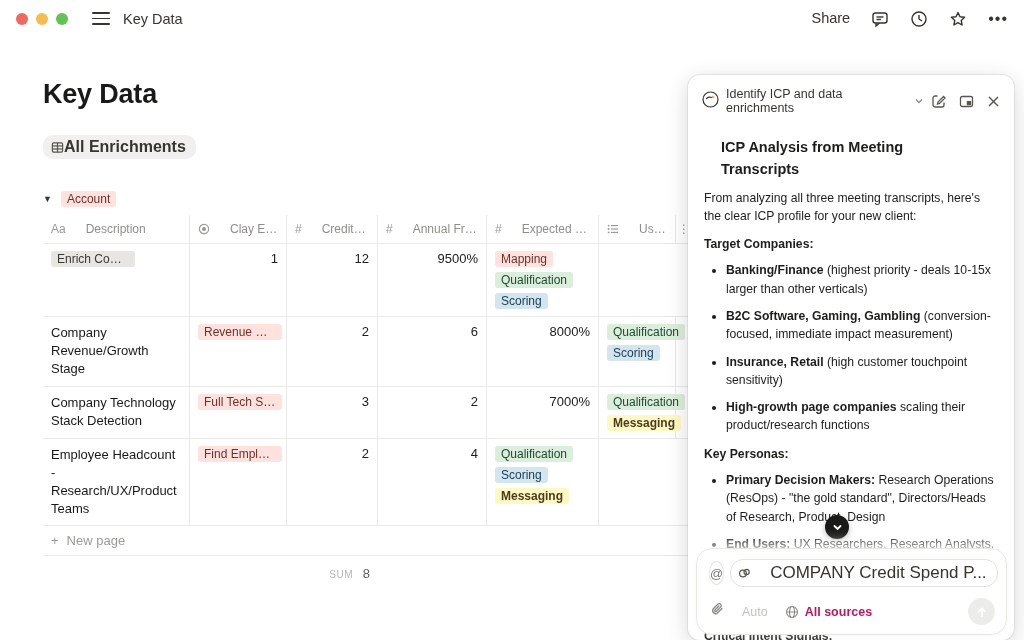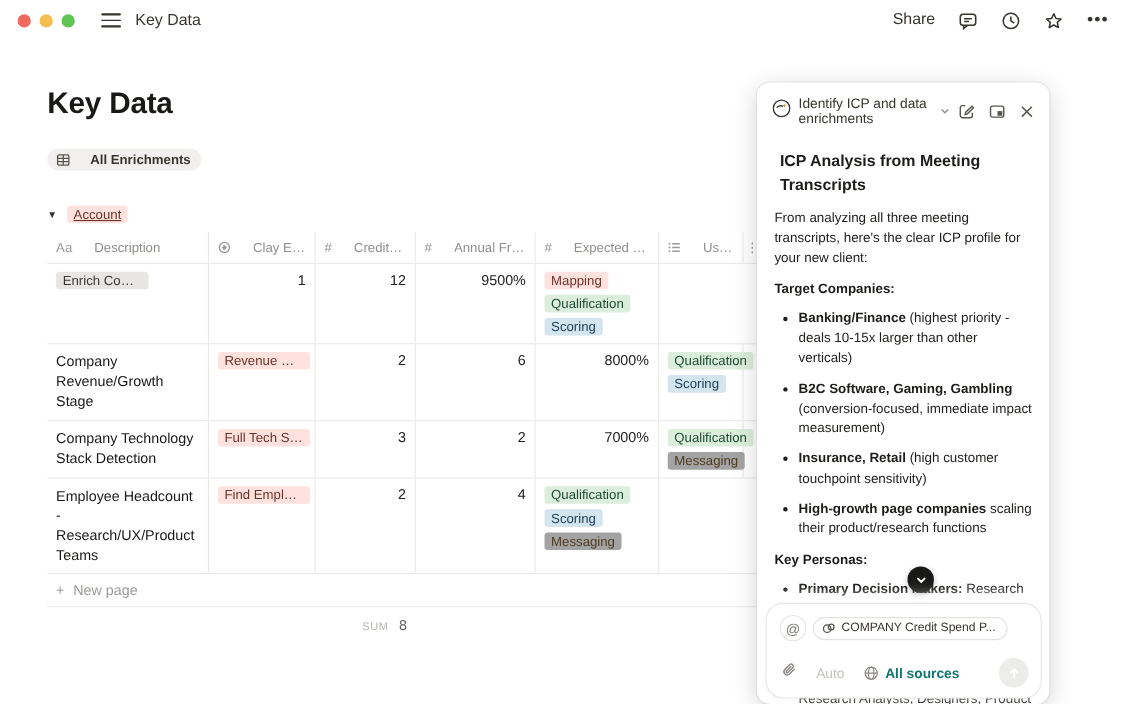--- a/index.html
+++ b/index.html
@@ -18,32 +18,32 @@
   .topbar-right { margin-left:auto; display:flex; align-items:flex-start; gap:21px; }
   .share { font-size:14.5px; color:#37352f; cursor:pointer; }
   .tb-icon { color:#37352f; display:flex; align-items:center; cursor:pointer; }
   .ellipsis { font-size:16px; letter-spacing:1px; color:#37352f; }
 
   
   .main { position:absolute; top:37px; left:0; width:1024px; height:603px; overflow:hidden; }
   .content { padding:42px 0 0 43px; width:700px; }
   .page-title { font-size:27px; font-weight:700; letter-spacing:-0.2px; margin-bottom:25px; }
   .section-title { font-size:19px; font-weight:700; margin-bottom:11px; }
-  .view-pill { display:inline-flex; align-items:center; gap:18px; background:#f1f0ee;
-    border-radius:10px; padding:3px 10px 3px 8px; font-size:12px; font-weight:600;
+  .view-pill { display:inline-flex; align-items:center; gap:0; background:#f1f0ee;
+    border-radius:10px; padding:3px 10px 3px 8px; font-size:16px; font-weight:600;
     color:#37352f; margin-bottom:18px; cursor:pointer; }
   .group-header { display:flex; align-items:center; gap:9px; margin:14px 0 8px; }
   .toggle { font-size:9px; color:#37352f; cursor:pointer; }
-  .group-badge { font-size:12px; padding:1px 6px; border-radius:3px; cursor:pointer;text-decoration:underline; }
+  .group-badge { font-size:12px; padding:1px 6px; border-radius:3px; cursor:pointer; }
 
   
   .b-red    { background:#ffe2dd; color:#6b322c; }
   .b-green  { background:#dbeddb; color:#1f4a33; }
   .b-blue   { background:#d3e5ef; color:#1f4057; }
-  .b-yellow { background:#a3a3a3; color:#4d3b20; }
+  .b-yellow { background:#fef9c3; color:#4d3b20;font-weight:bold; }
   .b-gray   { background:#e7e6e3; color:#3a3935; }
 
   
   .dtable { width:645px; }
   .trow { display:grid; grid-template-columns:147px 97px 91px 109px 112px 77px 12px;
     border-bottom:1px solid #e9e9e7; }
   .thead .cell { color:#8f8e8b; font-size:12px; display:flex; align-items:center; gap:20px;
     padding:5px 8px; cursor:pointer; }
   .cell { padding:7px 8px; border-right:1px solid #e9e9e7; font-size:13px; min-height:28px; }
   .cell:last-child { border-right:none; }
@@ -57,53 +57,53 @@
   .hlabel { white-space:nowrap; overflow:hidden; text-overflow:ellipsis; }
 
   .new-page { display:flex; align-items:center; gap:8px; padding:7px 8px;
     border-bottom:1px solid #e9e9e7; color:#9b9a97; font-size:13px; width:645px; cursor:pointer; }
   .sum-row { width:335px; text-align:right; padding:8px 8px 6px; cursor:pointer; }
   .sum-label { font-size:10px; letter-spacing:0.6px; color:#b5b4b1; text-transform:uppercase; }
   .sum-value { font-size:13px; color:#5f5e5b; margin-left:5px; }
   .gap-lg { height:12px; }
 
   
-  .panel { position:absolute; left:688px; top:75px; width:266px; height:565px; background:#fff;
+  .panel { position:absolute; left:688px; top:75px; width:326px; height:565px; background:#fff;
     border-radius:12px; box-shadow:0 0 0 1px rgba(15,15,15,0.07), 0 5px 22px rgba(15,15,15,0.16);
     overflow:hidden; }
   .panel-header { display:flex; align-items:center; gap:7px; padding:12px 14px 6px; }
   .thread-title { font-size:12.5px; font-weight:500; color:#37352f; cursor:pointer; }
   .chev { color:#8f8e8b; display:flex; cursor:pointer; }
   .panel-actions { margin-left:auto; display:flex; align-items:center; gap:13px; color:#57564f; }
   .panel-actions > * { cursor:pointer; display:flex; }
   .panel-body { padding:8px 16px 0; font-size:12.2px; line-height:1.5; color:#1d1d1b; }
-  .ai-heading { font-size:14.5px; font-weight:700; margin:8px 5px 8px; }
+  .ai-heading { font-size:14.5px; font-weight:700; margin:8px 17px 8px; }
   .ai-para { margin-bottom:10px; }
   .ai-subtitle { font-weight:700; margin:2px 0 8px; }
   .panel-body ul { margin:0 0 10px; padding-left:22px; }
   .panel-body li { margin-bottom:9px; }
   .panel-body li b { font-weight:700; }
 
   .scroll-btn { position:absolute; left:137px; top:440px; width:24px; height:24px; border-radius:50%;
     background:#191918; display:flex; align-items:center; justify-content:center;
     box-shadow:0 2px 6px rgba(0,0,0,0.25); cursor:pointer; }
 
   .composer { position:absolute; left:8px; right:7px; bottom:5px; height:87px; background:#fff;
     border:1px solid #e8e7e4; border-radius:16px; padding:10px 12px;
     box-shadow:0 -4px 14px rgba(255,255,255,0.9), 0 1px 4px rgba(0,0,0,0.04); }
   .comp-row1 { display:flex; align-items:center; gap:6px; }
   .at-btn { width:24px; height:24px; border-radius:50%; border:1px solid #e4e3e0;
     display:flex; align-items:center; justify-content:center; color:#7d7b77; font-size:13px; cursor:pointer; }
-  .ctx-chip { display:flex; align-items:center; gap:5px; border:1px solid #e4e3e0; border-radius:13px;
-    padding:3px 10px 3px 7px; font-size:11px; color:#37352f; cursor:pointer; white-space:nowrap; }
+  .ctx-chip { display:flex; align-items:center; gap:19px; border:1px solid #e4e3e0; border-radius:13px;
+    padding:3px 10px 3px 7px; font-size:17px; color:#37352f; cursor:pointer; white-space:nowrap; }
   .comp-input { margin-top:9px; font-size:13.5px; color:#a3a19c; cursor:text; }
   .comp-row3 { position:absolute; left:13px; right:11px; bottom:9px; display:flex; align-items:center; }
   .auto-label { margin-left:17px; font-size:12.5px; color:#c4c2be; cursor:pointer; }
   .sources { margin-left:17px; display:flex; align-items:center; gap:6px; font-size:12.5px;
-    font-weight:600; color:#0f766e; cursor:pointer; }
+    font-weight:600; color:#be185d; cursor:pointer; }
   .send-btn { margin-left:auto; width:27px; height:27px; border-radius:50%; background:#ececea;
     display:flex; align-items:center; justify-content:center; cursor:pointer; }
 </style>
 </head>
 <body>
 
 <div class="topbar">
   <div class="traffic">
     <div class="dot red"></div>
     <div class="dot yellow"></div>

